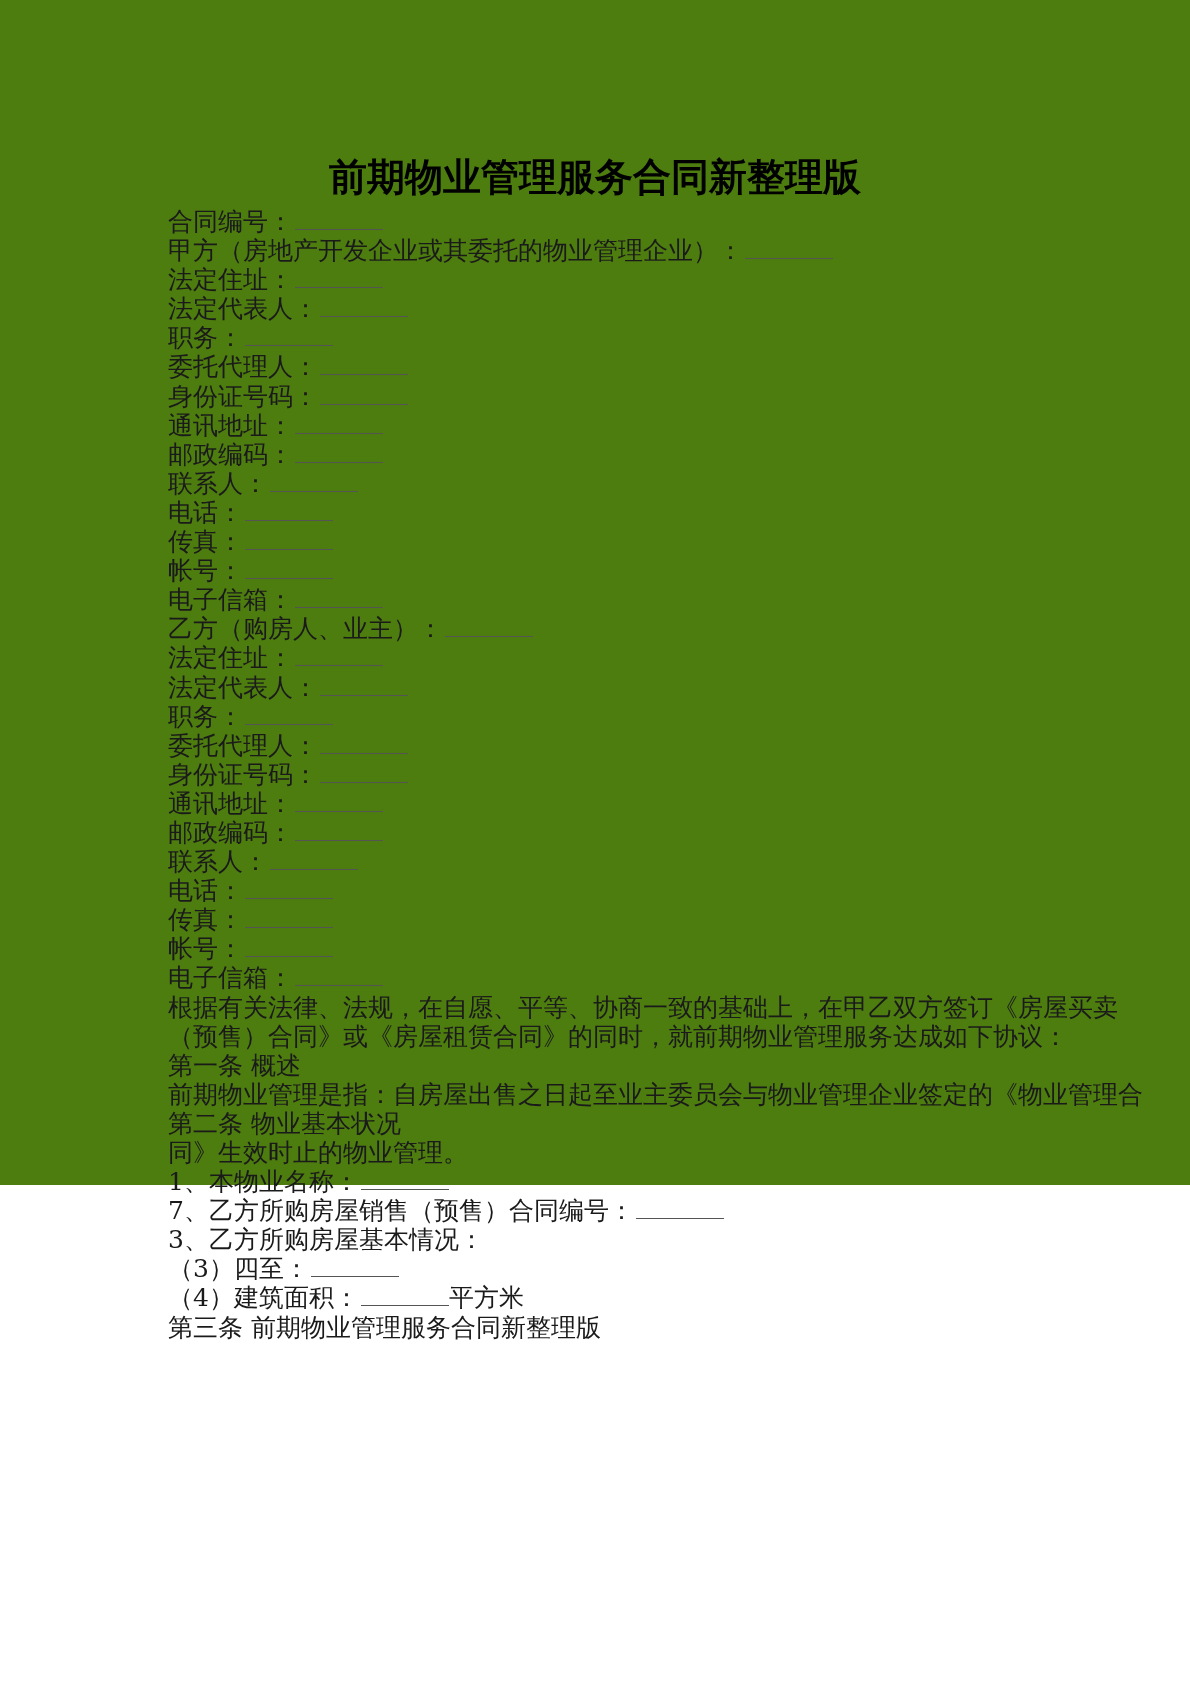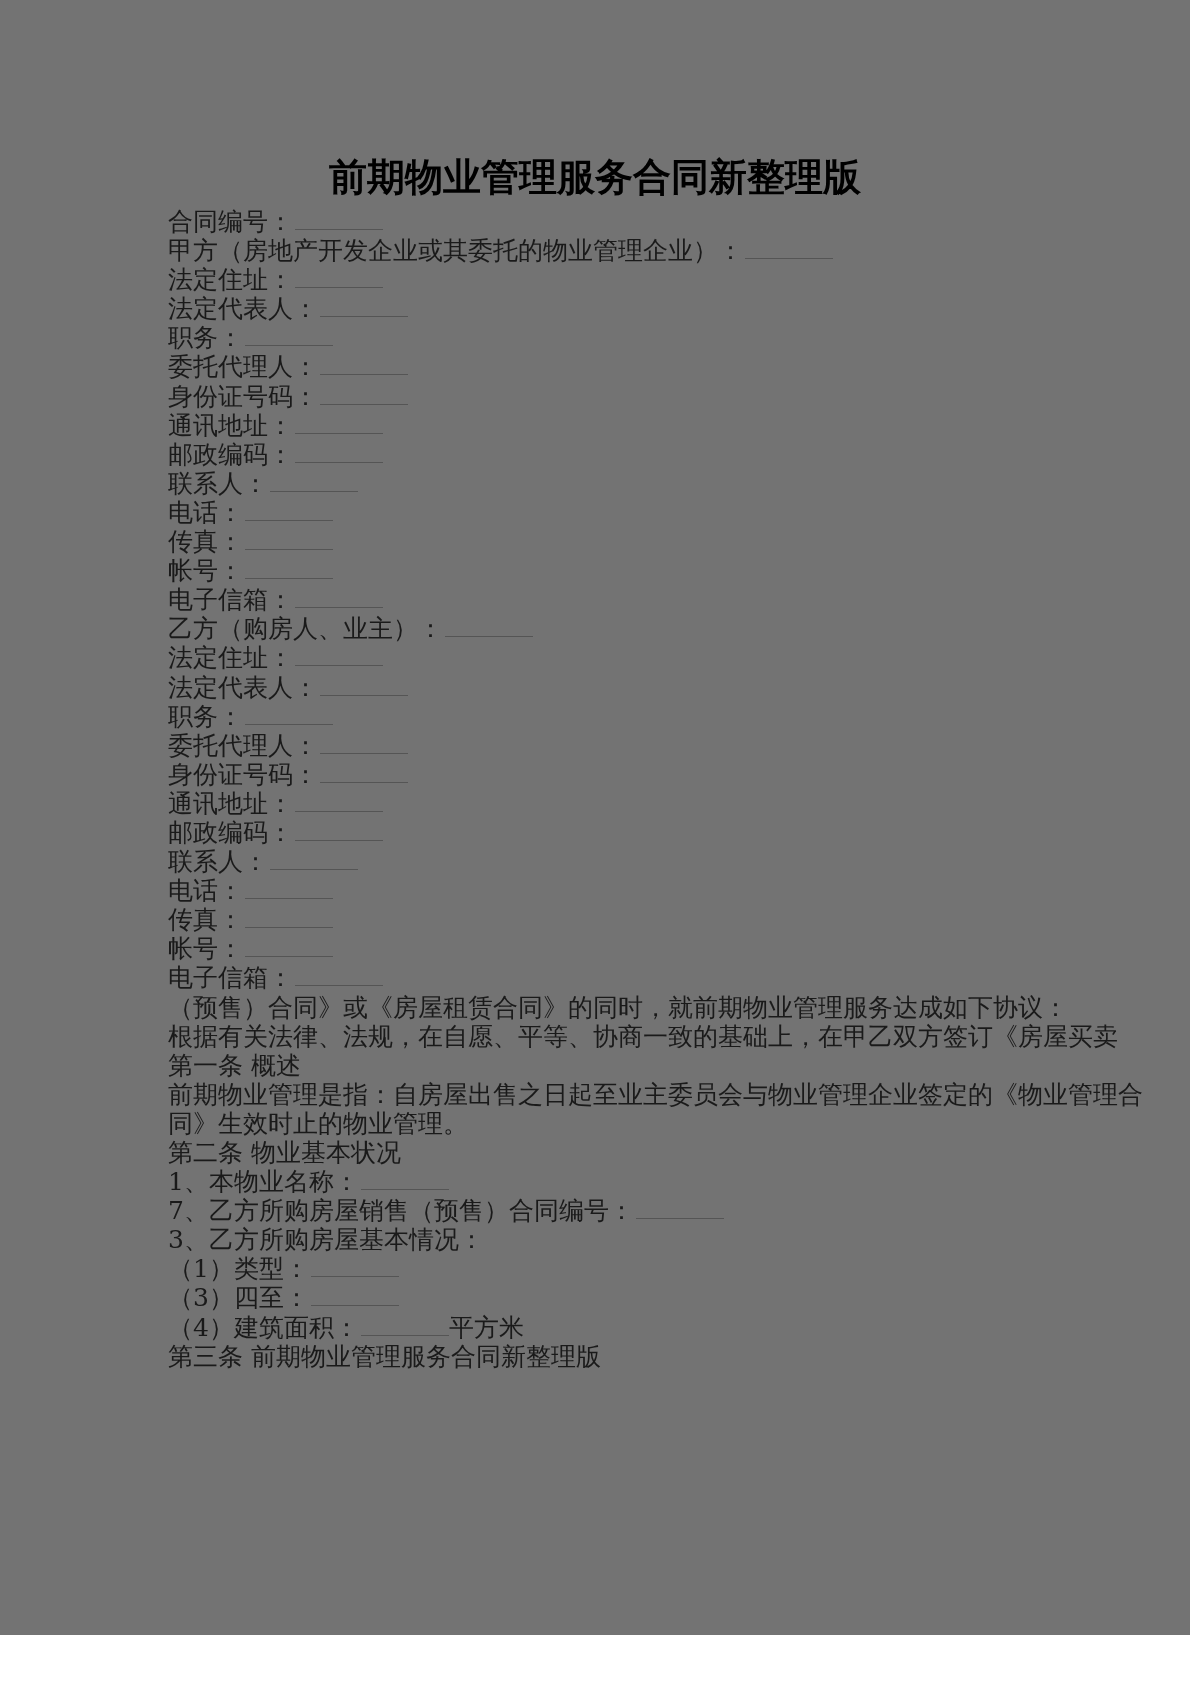--- a/index.html
+++ b/index.html
@@ -1,18 +1,18 @@
 <!DOCTYPE html>
 <html><head>
 <meta charset="utf-8">
 <style>
   html, body { margin: 0; padding: 0; background: #ffffff; }
   body { width: 1190px; height: 1683px; position: relative; overflow: hidden;
          font-family: "DejaVu Serif", "Liberation Serif", serif; color: #111; }
-  .page { position: absolute; left: 0; top: 0; width: 1190px; height: 1635px; background: #737373; }
+  .page { position: absolute; left: 0; top: 0; width: 1190px; height: 1185px; background: #4d7c0f; }
   .title { position: absolute; left: 0; width: 1190px; top: 152px; text-align: center;
            font-family: "DejaVu Sans", "Liberation Sans", sans-serif; font-weight: bold;
            font-size: 38px; line-height: 50px; color: #000; letter-spacing: 0px; }
   .body { position: absolute; left: 168px; top: 207px; width: 870px; }
   .line { font-size: 25px; line-height: 29.1px; height: 29.1px; white-space: nowrap; color: #1a1a1a; }
   .blank { display: inline-block; width: 88px; border-bottom: 1px solid #555; height: 17px; vertical-align: baseline; margin-left: 2px; }
   .suffix { }
 </style>
 </head>
 <body>
@@ -40,27 +40,26 @@
       <div class="line"><span>职务：</span><span class="blank"></span></div>
       <div class="line"><span>委托代理人：</span><span class="blank"></span></div>
       <div class="line"><span>身份证号码：</span><span class="blank"></span></div>
       <div class="line"><span>通讯地址：</span><span class="blank"></span></div>
       <div class="line"><span>邮政编码：</span><span class="blank"></span></div>
       <div class="line"><span>联系人：</span><span class="blank"></span></div>
       <div class="line"><span>电话：</span><span class="blank"></span></div>
       <div class="line"><span>传真：</span><span class="blank"></span></div>
       <div class="line"><span>帐号：</span><span class="blank"></span></div>
       <div class="line"><span>电子信箱：</span><span class="blank"></span></div>
+      <div class="line"><span>根据有关法律、法规，在自愿、平等、协商一致的基础上，在甲乙双方签订《房屋买卖</span></div>
       <div class="line"><span>（预售）合同》或《房屋租赁合同》的同时，就前期物业管理服务达成如下协议：</span></div>
-      <div class="line"><span>根据有关法律、法规，在自愿、平等、协商一致的基础上，在甲乙双方签订《房屋买卖</span></div>
       <div class="line"><span>第一条 概述</span></div>
       <div class="line"><span>前期物业管理是指：自房屋出售之日起至业主委员会与物业管理企业签定的《物业管理合</span></div>
+      <div class="line"><span>第二条 物业基本状况</span></div>
       <div class="line"><span>同》生效时止的物业管理。</span></div>
-      <div class="line"><span>第二条 物业基本状况</span></div>
       <div class="line"><span>1、本物业名称：</span><span class="blank"></span></div>
       <div class="line"><span>7、乙方所购房屋销售（预售）合同编号：</span><span class="blank"></span></div>
       <div class="line"><span>3、乙方所购房屋基本情况：</span></div>
-      <div class="line"><span>（1）类型：</span><span class="blank"></span></div>
       <div class="line"><span>（3）四至：</span><span class="blank"></span></div>
       <div class="line"><span>（4）建筑面积：</span><span class="blank"></span><span class="suffix">平方米</span></div>
       <div class="line"><span>第三条 前期物业管理服务合同新整理版</span></div>
     </div>
 </div>
 
 </body></html>

